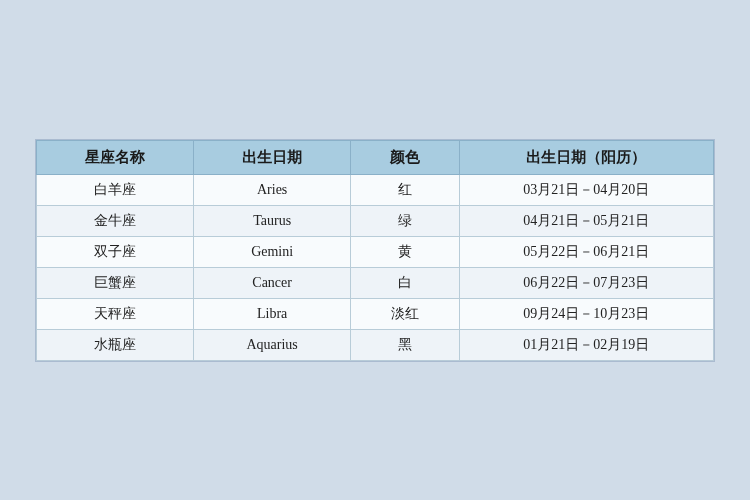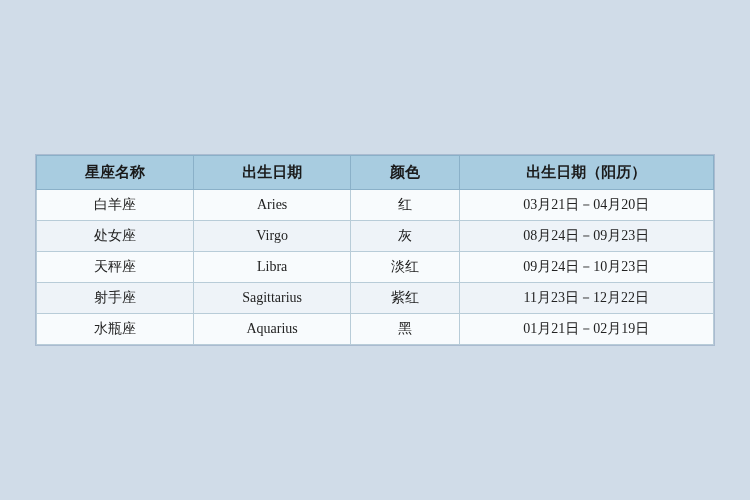--- a/index.html
+++ b/index.html
@@ -72,36 +72,42 @@
       </tr>
     </thead>
     <tbody id="table-body">
     <tr>
           <td>白羊座</td>
           <td>Aries</td>
           <td>红</td>
           <td>03月21日－04月20日</td>
         </tr>
         <tr>
-          <td>处女座</td>
-          <td>Virgo</td>
-          <td>灰</td>
-          <td>08月24日－09月23日</td>
+          <td>金牛座</td>
+          <td>Taurus</td>
+          <td>绿</td>
+          <td>04月21日－05月21日</td>
+        </tr>
+        <tr>
+          <td>双子座</td>
+          <td>Gemini</td>
+          <td>黄</td>
+          <td>05月22日－06月21日</td>
+        </tr>
+        <tr>
+          <td>巨蟹座</td>
+          <td>Cancer</td>
+          <td>白</td>
+          <td>06月22日－07月23日</td>
         </tr>
         <tr>
           <td>天秤座</td>
           <td>Libra</td>
           <td>淡红</td>
           <td>09月24日－10月23日</td>
-        </tr>
-        <tr>
-          <td>射手座</td>
-          <td>Sagittarius</td>
-          <td>紫红</td>
-          <td>11月23日－12月22日</td>
         </tr>
         <tr>
           <td>水瓶座</td>
           <td>Aquarius</td>
           <td>黑</td>
           <td>01月21日－02月19日</td>
         </tr>
       </tbody>
   </table>
 </div>

